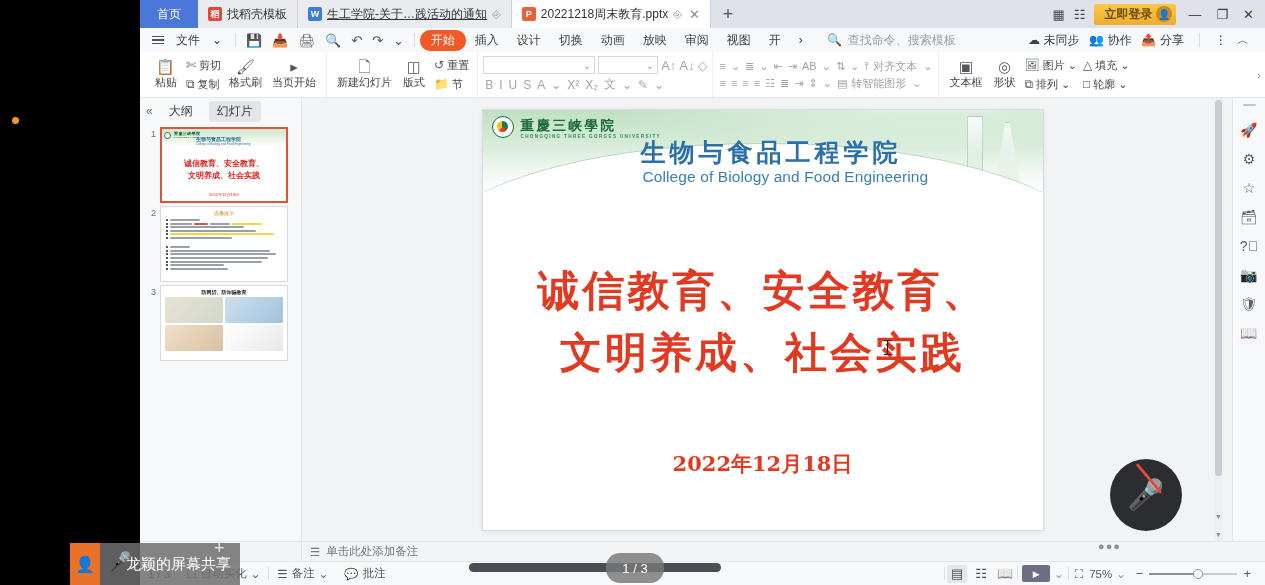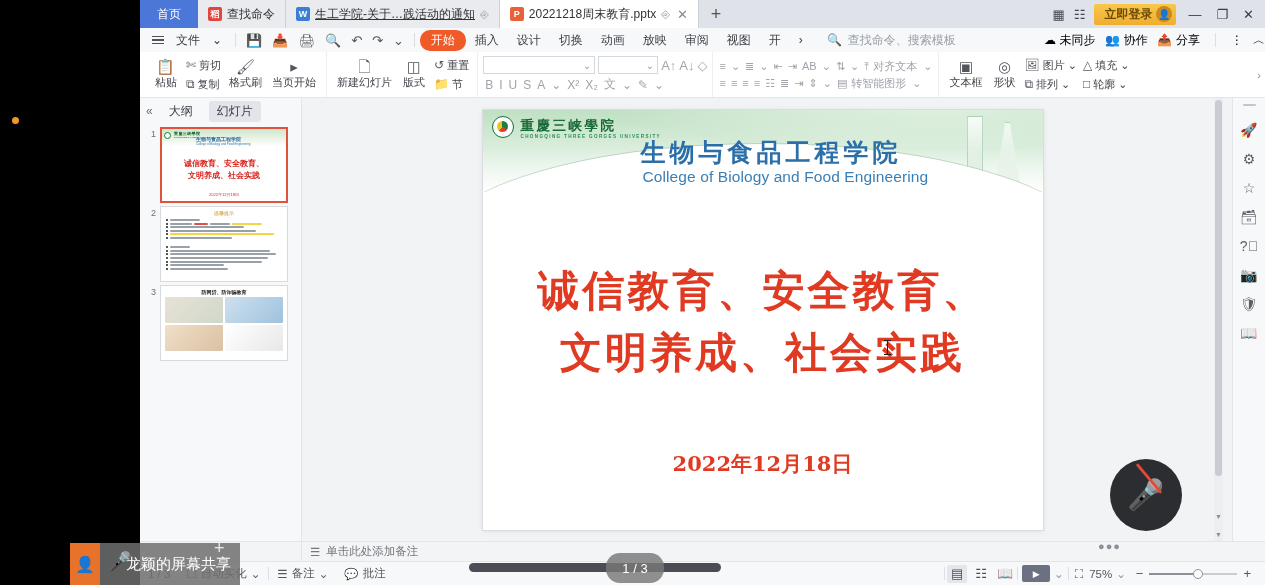--- a/index.html
+++ b/index.html
@@ -82,21 +82,21 @@
   .hamb i { display: block; height: 1.5px; background: #50535a; margin: 2px 0; }
   .mb-sep { width: 1px; height: 14px; background: #dadde2; margin: 0 5px; }
   .mb-qicon { padding: 0 5px; font-size: 13px; color: #53575e; }
   .mb-item { padding: 2px 9px; color: #3b3e44; }
   .mb-item.active {
     background: #f05a28; color: #fff; border-radius: 10px;
     padding: 2px 11px; font-weight: normal;
   }
   .mb-right {
     margin-left: auto; display: flex; align-items: center;
-    gap: 10px; padding-right: 0; color: #000000;
+    gap: 10px; padding-right: 16px; color: #404040;
   }
   .mb-search {
     display: flex; align-items: center; gap: 5px;
     color: #9aa0a8; font-size: 12px; margin-left: 16px;
   }
 
   
   .ribbon {
     position: absolute; left: 0; top: 52px; width: 1125px; height: 46px;
     background: #fff; border-bottom: 1px solid #e3e5e9;
@@ -420,21 +420,21 @@
 
   <div class="app-window">
 
     <div class="tabbar">
       <div class="tab tab-home">
         <span>首页</span>
       </div>
 
       <div class="tab tab-inactive">
         <span class="tab-ico ico-red">稻</span>
-        <span>查找命令</span>
+        <span>找稻壳模板</span>
       </div>
 
       <div class="tab tab-inactive">
         <span class="tab-ico ico-blue">W</span>
         <span class="tab-label-u">生工学院-关于…践活动的通知</span>
         <span class="tab-pin">⎆</span>
       </div>
 
       <div class="tab tab-active">
         <span class="tab-ico ico-orange">P</span>

